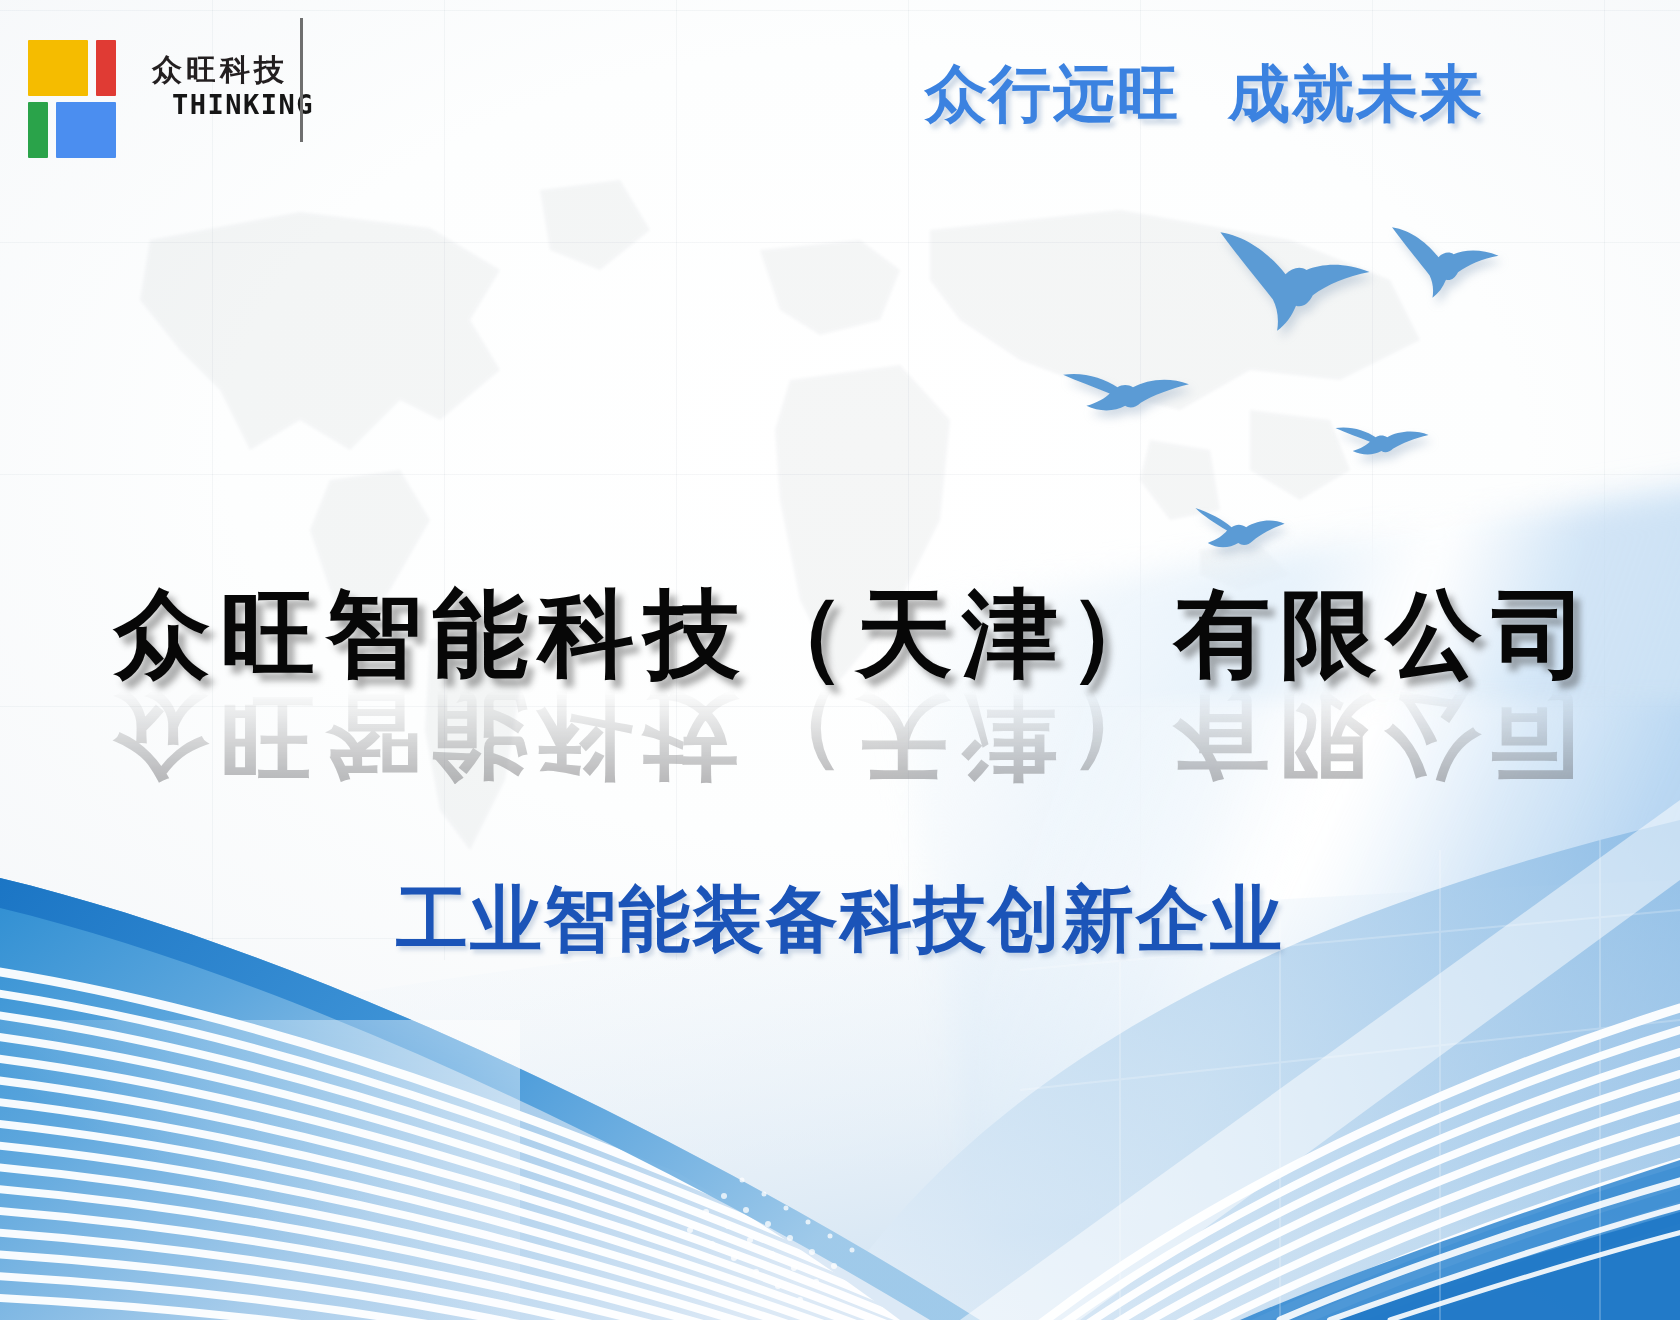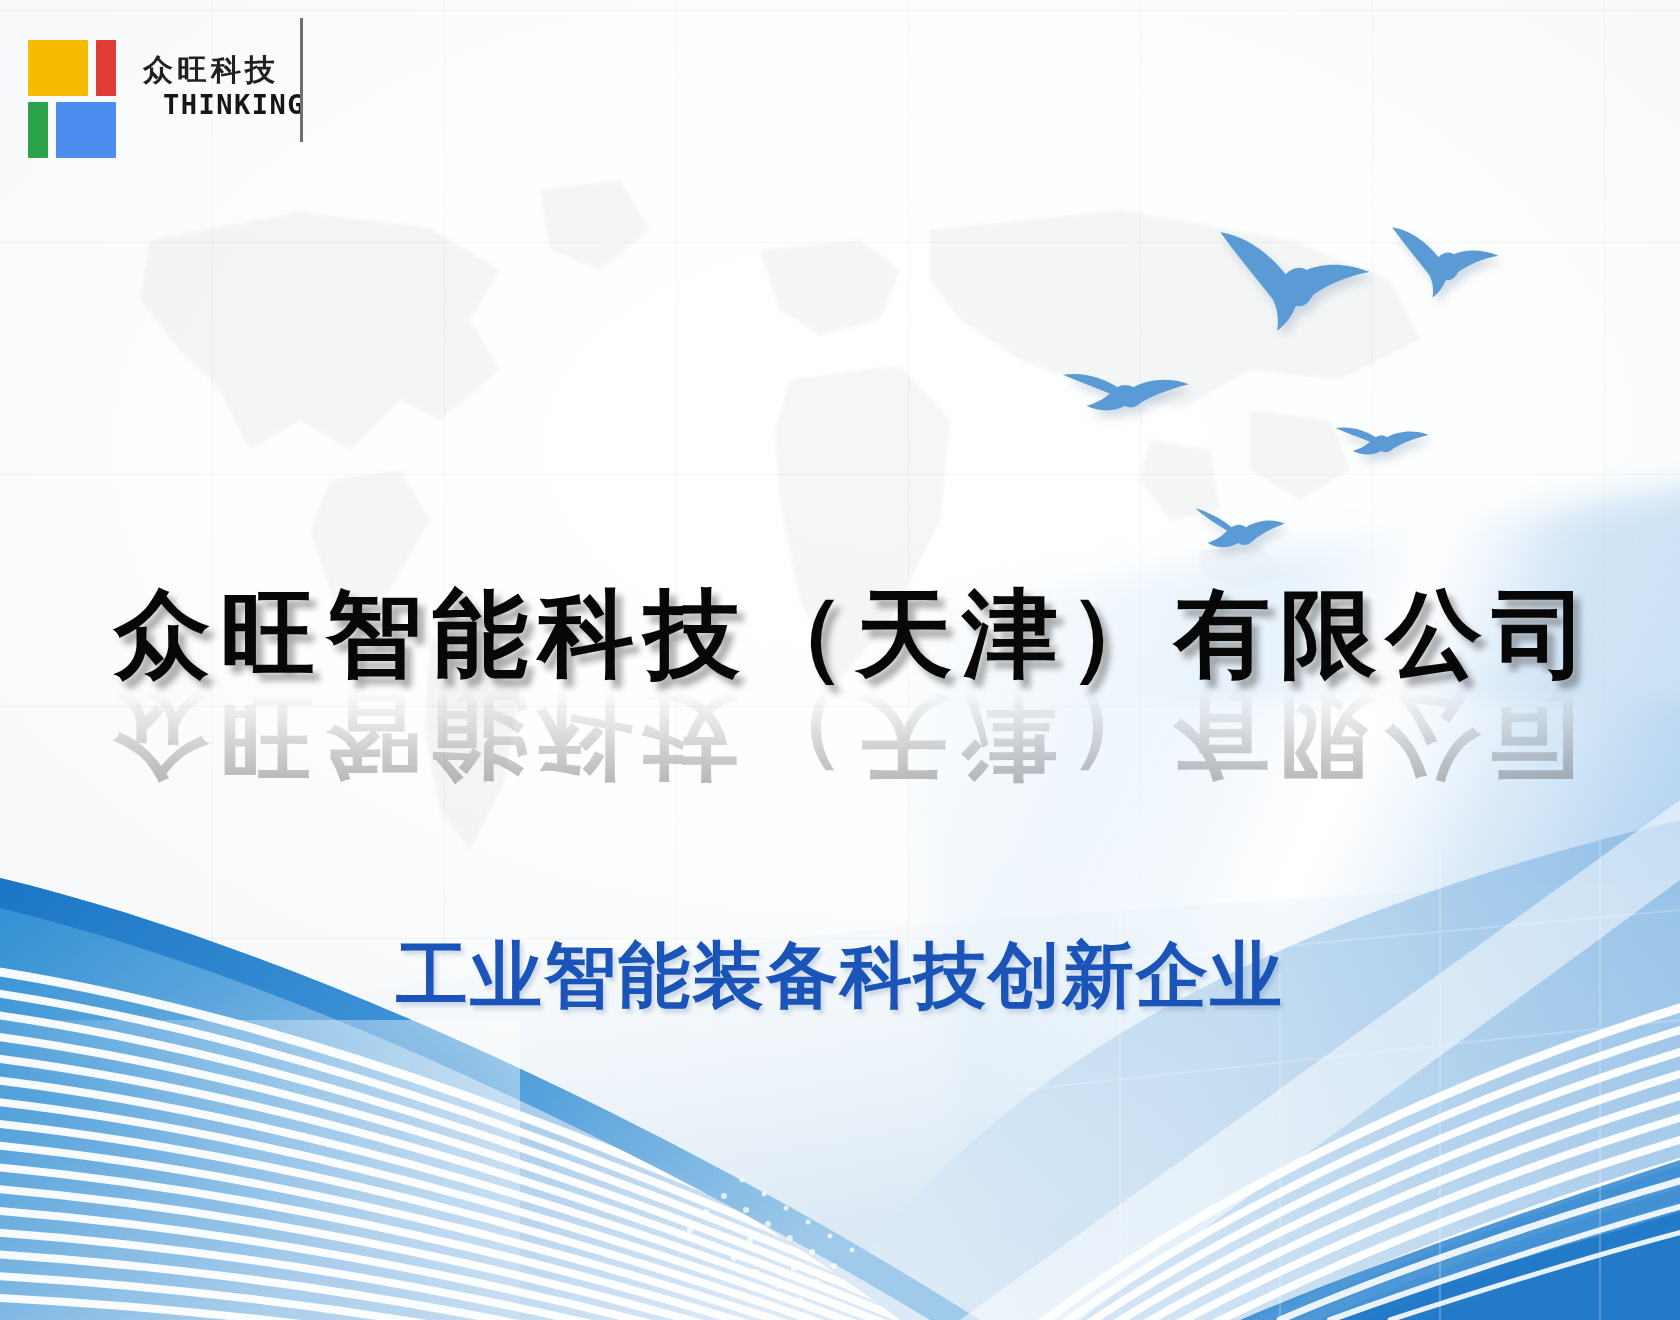--- a/index.html
+++ b/index.html
@@ -79,21 +79,21 @@
     filter: blur(10px);
   }
 
   
   .logo-block {
     position: absolute;
     left: 28px;
     top: 28px;
     display: flex;
     align-items: center;
-    gap: 17px;
+    gap: 26px;
   }
   .logo-mark {
     position: relative;
     width: 98px;
     height: 112px;
   }
   .logo-mark i {
     position: absolute;
     display: block;
     border-radius: 1px;
@@ -187,21 +187,21 @@
     margin-top: 6px;
     -webkit-mask-image: linear-gradient(to top, rgba(0,0,0,0) 2%, rgba(0,0,0,0.62) 78%, rgba(0,0,0,0.78) 100%);
     mask-image: linear-gradient(to top, rgba(0,0,0,0) 2%, rgba(0,0,0,0.62) 78%, rgba(0,0,0,0.78) 100%);
     filter: blur(0.4px);
   }
 
   
   .subtitle {
     position: absolute;
     left: 0;
-    top: 928px;
+    top: 872px;
     width: 1680px;
     text-align: center;
     font-family: "DejaVu Sans", "Liberation Sans", sans-serif;
     font-size: 72px;
     font-weight: 700;
     letter-spacing: 2px;
     color: #1b54b8;
     text-shadow: 3px 4px 4px rgba(110,140,180,0.3);
     white-space: nowrap;
     z-index: 6;
@@ -273,20 +273,21 @@
       <i class="lm-green" style="background:#2aa34a"></i>
       <i class="lm-blue" style="background:#4b8ef0"></i>
     </div>
     <div class="logo-text">
       <div class="logo-cn">众旺科技</div>
       <div class="logo-en">THINKING</div>
     </div>
   </div>
   <div class="logo-rule"></div>
 
+  <div class="slogan">众行远旺  成就未来</div>
 
   <div class="birds">
     <div class="bird" style="left:1212px; top:225px; width:168px; height:112px;">
       <svg viewBox="0 0 160 105" xmlns="http://www.w3.org/2000/svg">
         <path fill="currentColor" d="M8 6 C34 10 56 28 70 46 C76 40 84 38 90 42 C104 36 126 34 150 44 C128 48 110 56 96 66 C92 74 86 78 80 76 C76 86 70 94 62 100 C64 88 62 78 58 70 C44 52 24 28 8 6 Z"></path>
       </svg>
     </div>
     <div class="bird" style="left:1386px; top:222px; width:120px; height:80px;">
       <svg viewBox="0 0 160 105" xmlns="http://www.w3.org/2000/svg">
         <path fill="currentColor" d="M8 6 C34 10 56 28 70 46 C76 40 84 38 90 42 C104 36 126 34 150 44 C128 48 110 56 96 66 C92 74 86 78 80 76 C76 86 70 94 62 100 C64 88 62 78 58 70 C44 52 24 28 8 6 Z"></path>

